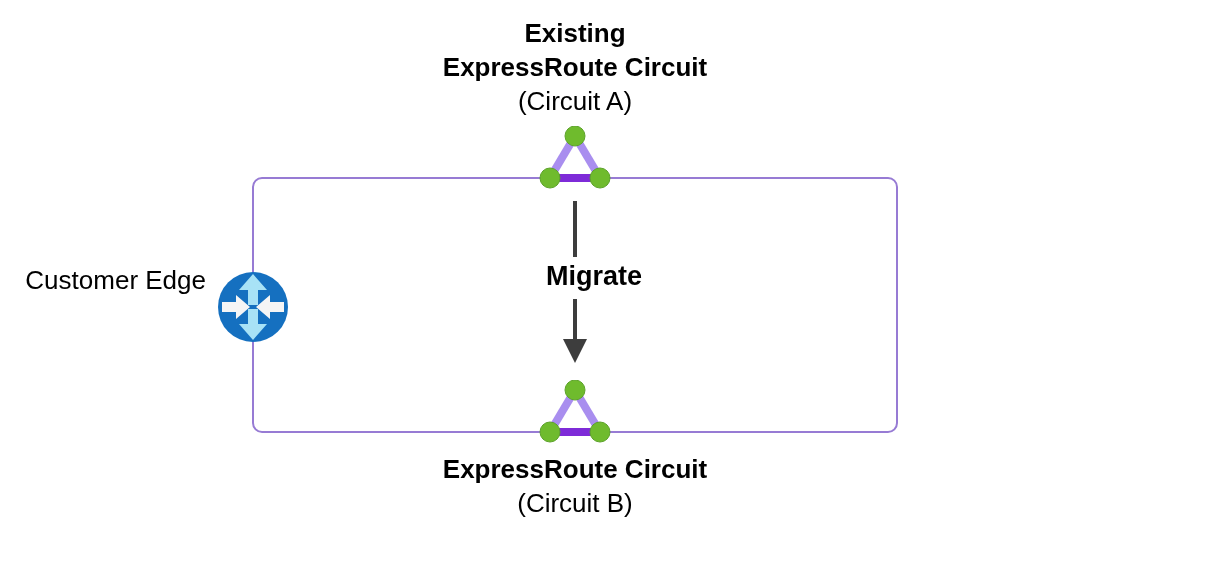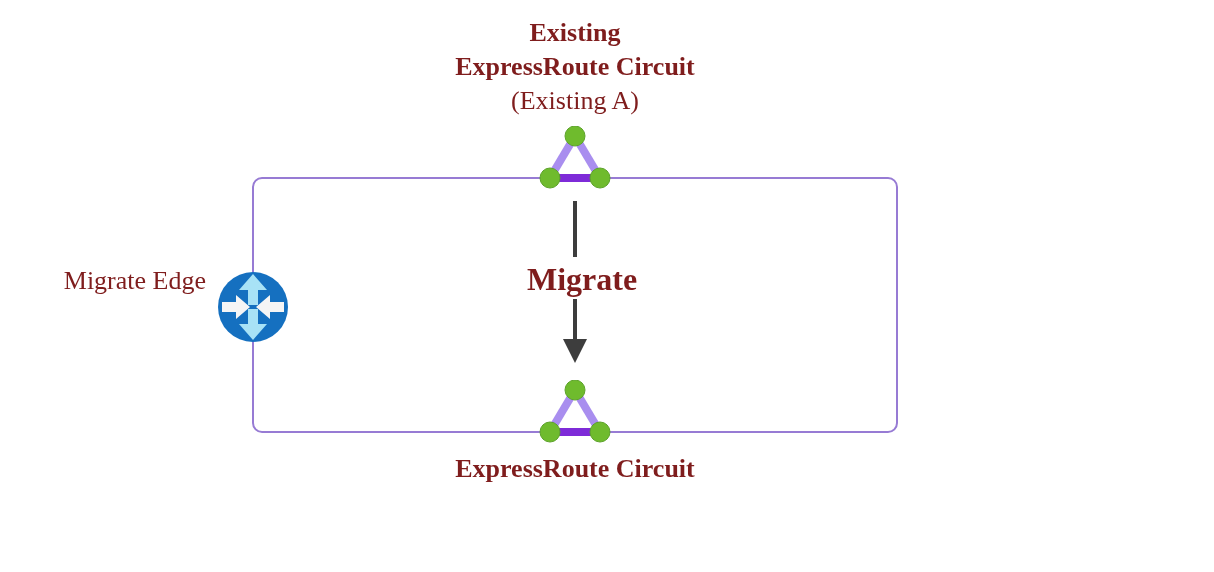--- a/index.html
+++ b/index.html
@@ -2,22 +2,22 @@
 <html><head>
 <meta charset="utf-8">
 <style>
   html, body { margin: 0; padding: 0; background: #ffffff; }
   .canvas {
     position: relative;
     width: 1214px;
     height: 572px;
     background: #ffffff;
     overflow: hidden;
-    font-family: Liberation Serif, serif;
-    color: #7f1d1d;
+    font-family: Liberation Sans, sans-serif;
+    color: #000000;
   }
   .abs { position: absolute; }
 
   
   .loop-rect {
     left: 252px; top: 177px;
     width: 646px; height: 256px;
     border: 2.5px solid #977bd4;
     border-radius: 10px;
     box-sizing: border-box;
@@ -35,21 +35,21 @@
     text-align: right; font-size: 26px; line-height: 35px;
   }
 
   
   .er-icon-top    { left: 537px; top: 126px; }
   .er-icon-bottom { left: 537px; top: 380px; }
   .router-icon    { left: 216px; top: 270px; }
 
   
   .migrate-line { left: 573px; top: 201px; width: 4px; height: 56px; background: #3d3d3d; }
-  .migrate-text { left: 482px; top: 261px; width: 200px; text-align: center; font-size: 32px; font-weight: bold; }
+  .migrate-text { left: 494px; top: 261px; width: 200px; text-align: center; font-size: 27px; font-weight: bold; }
   .migrate-arrow { left: 557px; top: 297px; }
 
   
   .ms-box {
     left: 788px; top: 241px;
     width: 406px; height: 124px;
     background: #cde6f7;
     box-shadow: 2.5px 2.5px 2px rgba(90,90,90,0.55);
     display: flex;
     align-items: center;
@@ -74,21 +74,21 @@
 </head>
 <body>
 
 <div class="canvas">
 
   <div class="abs loop-rect"></div>
 
   <div class="abs label-block top-label">
     <div class="bold">Existing</div>
     <div class="bold">ExpressRoute Circuit</div>
-    <div>(Existing A)</div>
+    <div>(Circuit A)</div>
   </div>
 
   <div class="abs er-icon-top">
     <svg width="76" height="63" viewBox="0 0 76 63">
       <line x1="38" y1="10" x2="13" y2="52" stroke="#a98eef" stroke-width="8"></line>
       <line x1="38" y1="10" x2="63" y2="52" stroke="#a98eef" stroke-width="8"></line>
       <line x1="13" y1="52" x2="63" y2="52" stroke="#7e2bd8" stroke-width="8"></line>
       <circle cx="38" cy="10" r="10" fill="#6fbb2d" stroke="#5da32b"></circle>
       <circle cx="13" cy="52" r="10" fill="#6fbb2d" stroke="#5da32b"></circle>
       <circle cx="63" cy="52" r="10" fill="#6fbb2d" stroke="#5da32b"></circle>
@@ -98,21 +98,21 @@
   <div class="abs migrate-line"></div>
   <div class="abs migrate-text">Migrate</div>
   <div class="abs migrate-arrow">
     <svg width="36" height="68" viewBox="0 0 36 68">
       <line x1="18" y1="2" x2="18" y2="44" stroke="#3d3d3d" stroke-width="4"></line>
       <polygon points="18,66 6,42 30,42" fill="#3d3d3d"></polygon>
     </svg>
   </div>
 
   <div class="abs ce-label">
-    <div>Migrate Edge</div>
+    <div>Customer Edge</div>
   </div>
 
   <div class="abs router-icon">
     <svg width="74" height="74" viewBox="0 0 74 74">
       <circle cx="37" cy="37" r="35" fill="#1570c0"></circle>
       <path d="M37 4 L51 20 L42 20 L42 35 L32 35 L32 20 L23 20 Z" fill="#a8e2f6"></path>
       <path d="M37 70 L51 54 L42 54 L42 39 L32 39 L32 54 L23 54 Z" fill="#a8e2f6"></path>
       <path d="M34 37 L20 25 L20 32 L6 32 L6 42 L20 42 L20 49 Z" fill="#f5f5f5"></path>
       <path d="M40 37 L54 25 L54 32 L68 32 L68 42 L54 42 L54 49 Z" fill="#f5f5f5"></path>
     </svg>
@@ -125,15 +125,16 @@
       <line x1="38" y1="10" x2="63" y2="52" stroke="#a98eef" stroke-width="8"></line>
       <line x1="13" y1="52" x2="63" y2="52" stroke="#7e2bd8" stroke-width="8"></line>
       <circle cx="38" cy="10" r="10" fill="#6fbb2d" stroke="#5da32b"></circle>
       <circle cx="13" cy="52" r="10" fill="#6fbb2d" stroke="#5da32b"></circle>
       <circle cx="63" cy="52" r="10" fill="#6fbb2d" stroke="#5da32b"></circle>
     </svg>
   </div>
 
   <div class="abs label-block bottom-label">
     <div class="bold">ExpressRoute Circuit</div>
+    <div>(Circuit B)</div>
   </div>
 
 </div>
 
 </body></html>

